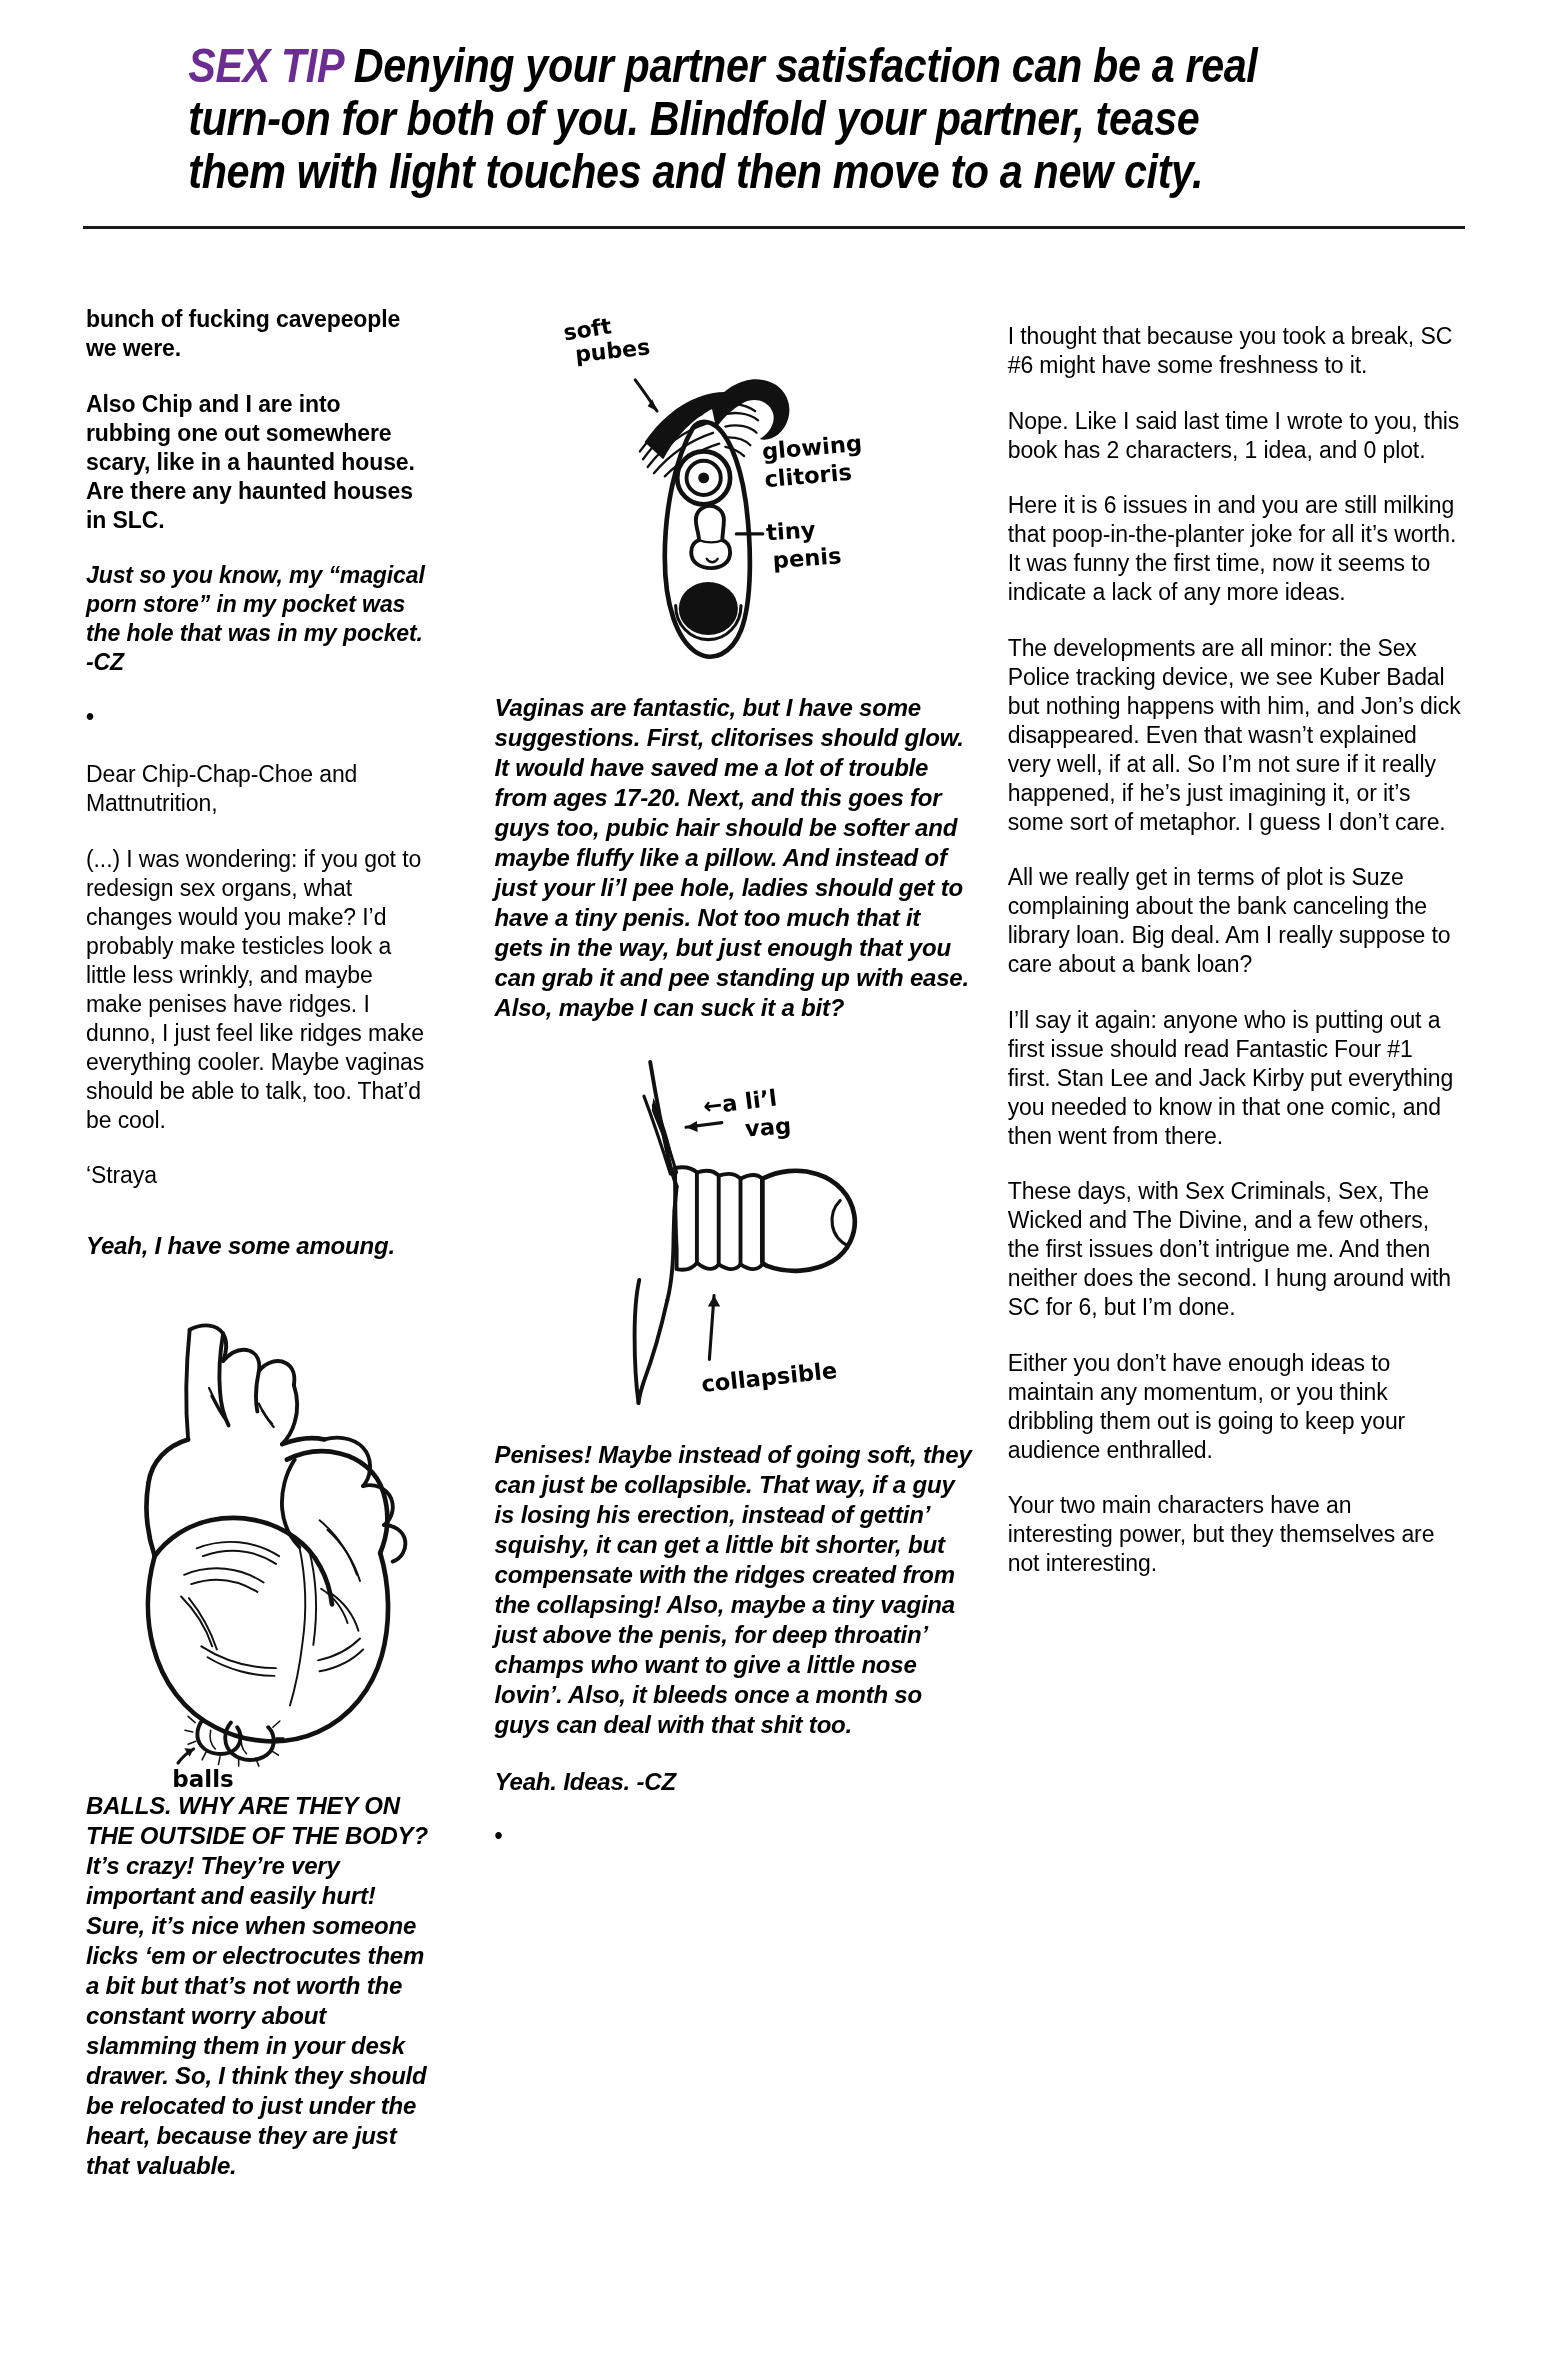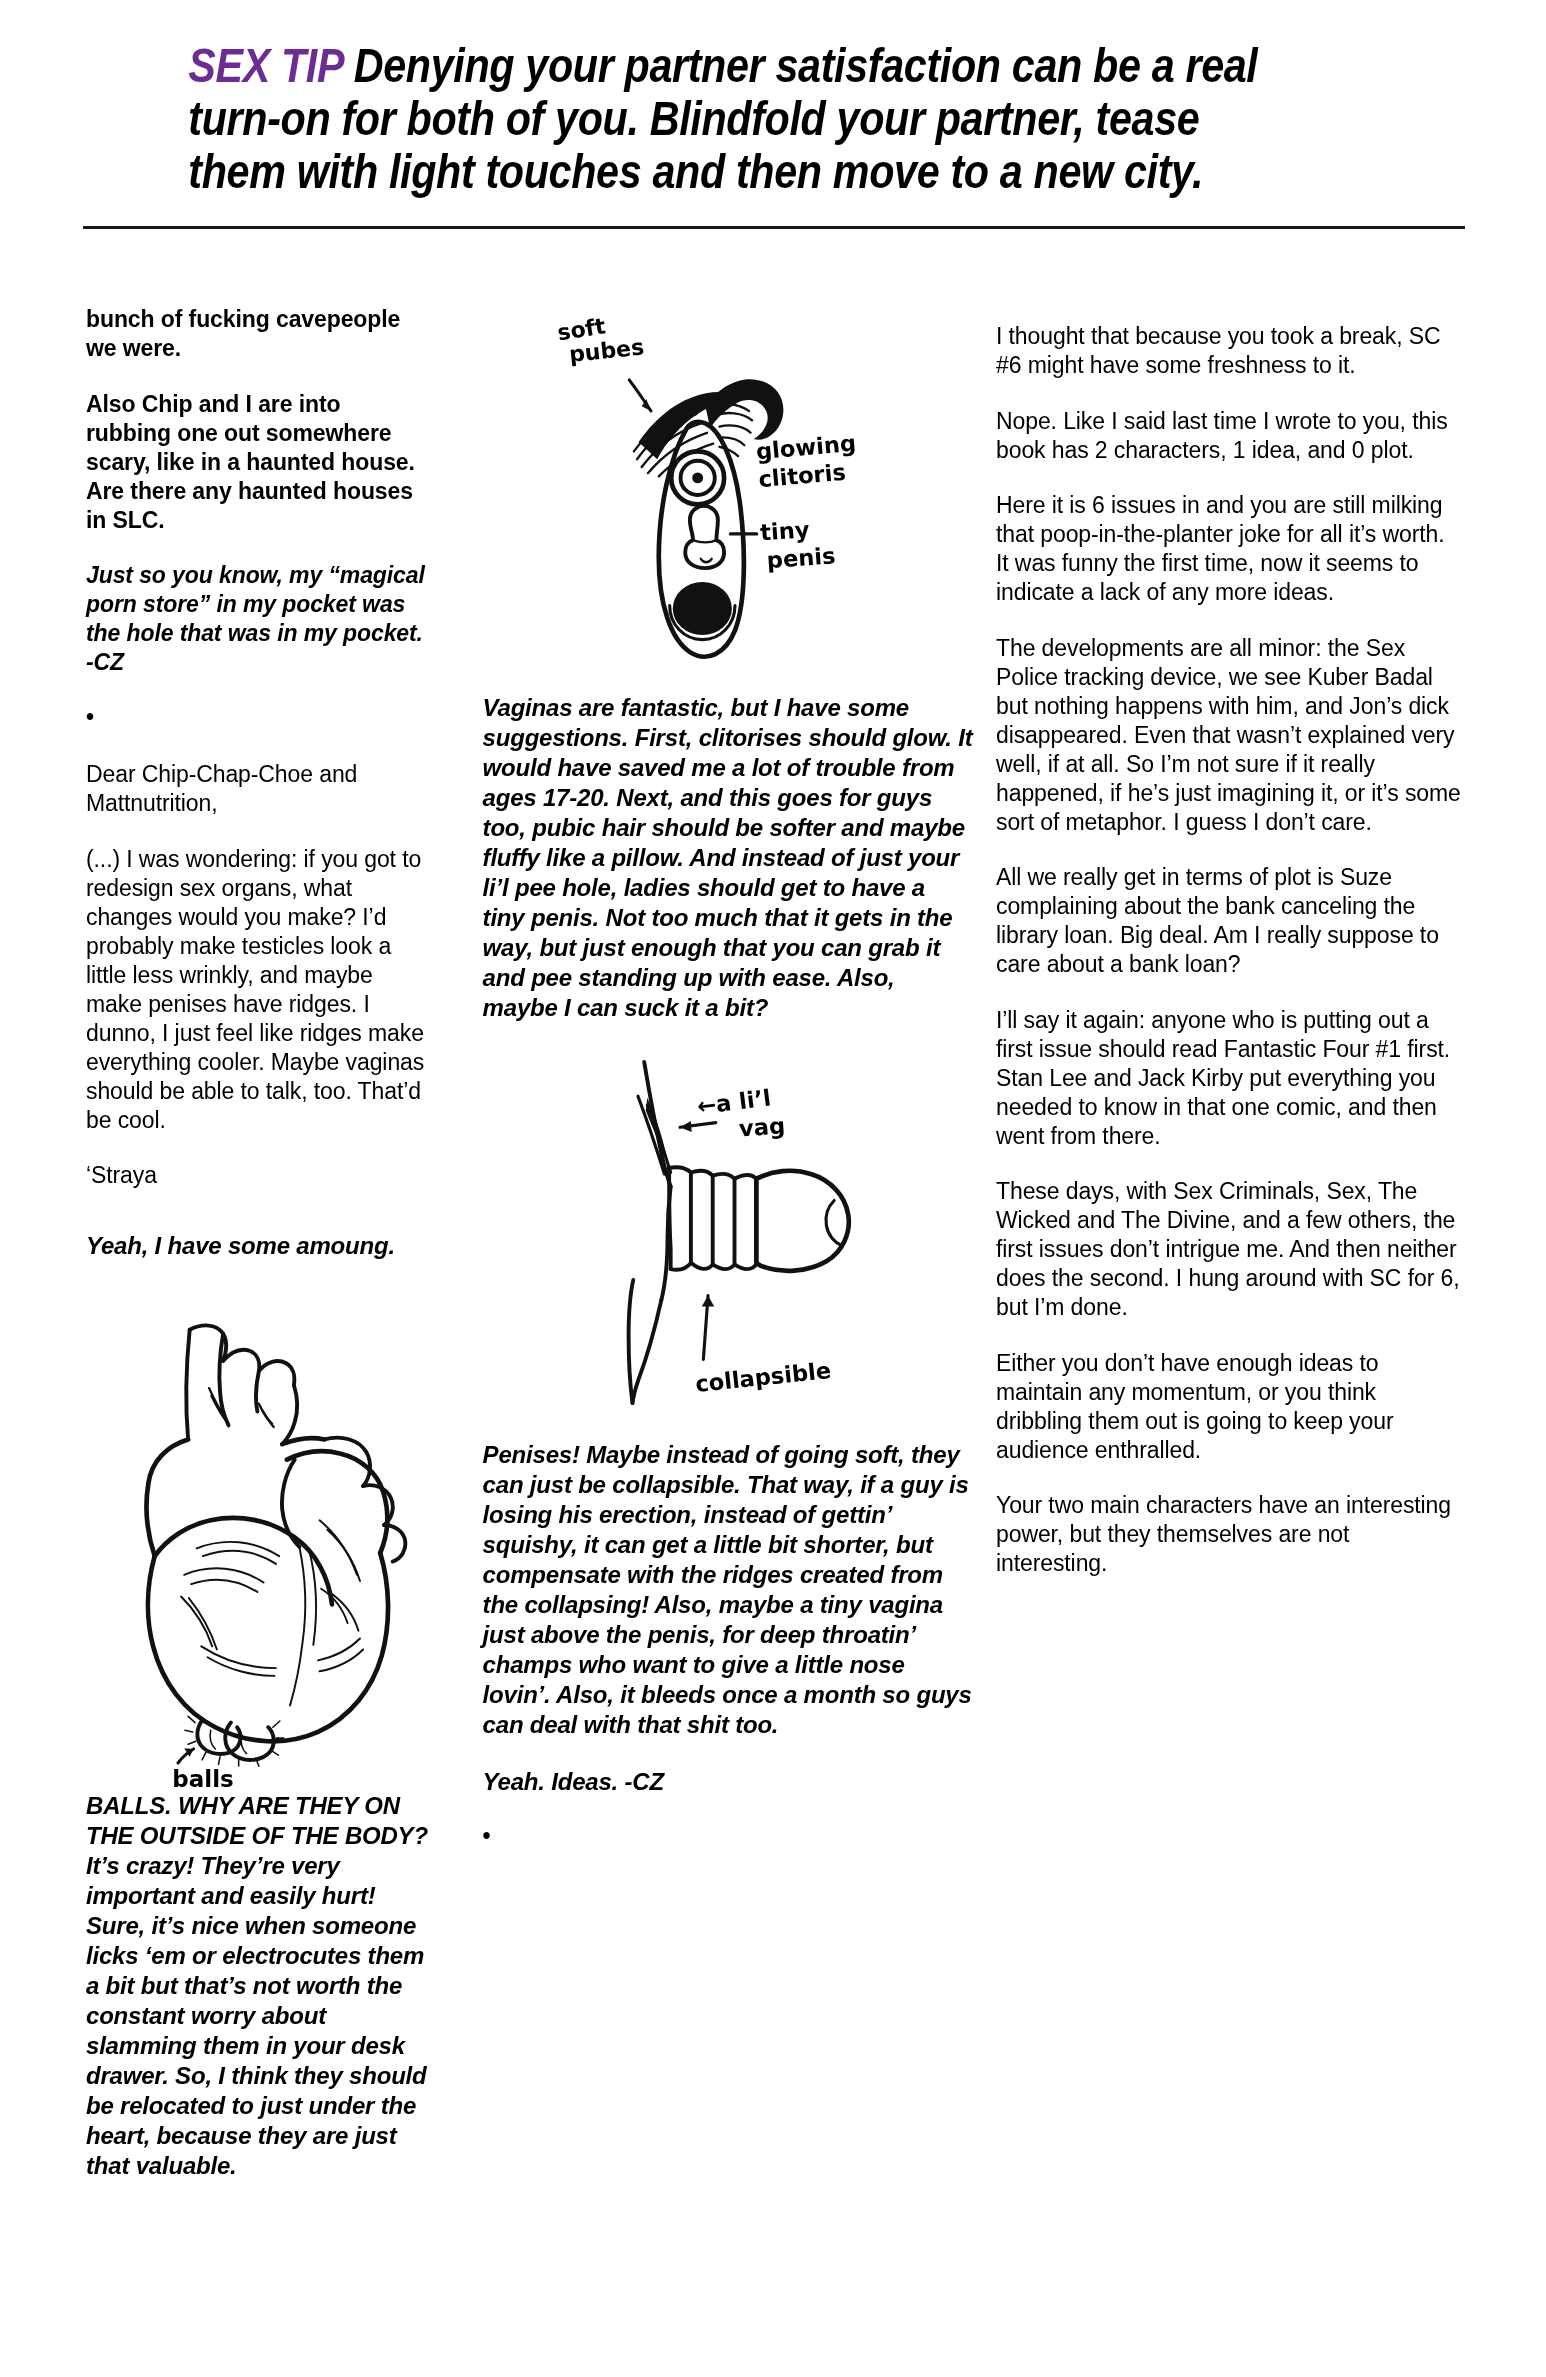--- a/index.html
+++ b/index.html
@@ -47,21 +47,21 @@
     margin-right: auto;
   }
 
   
   .columns {
     position: absolute;
     top: 305px;
     left: 0;
     width: 1547px;
     display: flex;
-    gap: 0;
+    gap: 12px;
   }
   .col {
     box-sizing: border-box;
   }
   .col-left   { width: 467px; padding-left: 86px; padding-right: 39px; }
   .col-center { width: 529px; padding-left: 15.6px;  padding-right: 23px; }
   .col-right  { width: 551px; padding-left: 0px;   padding-right: 86px; margin-top: 17px; }
 
   
   p.body-text {

